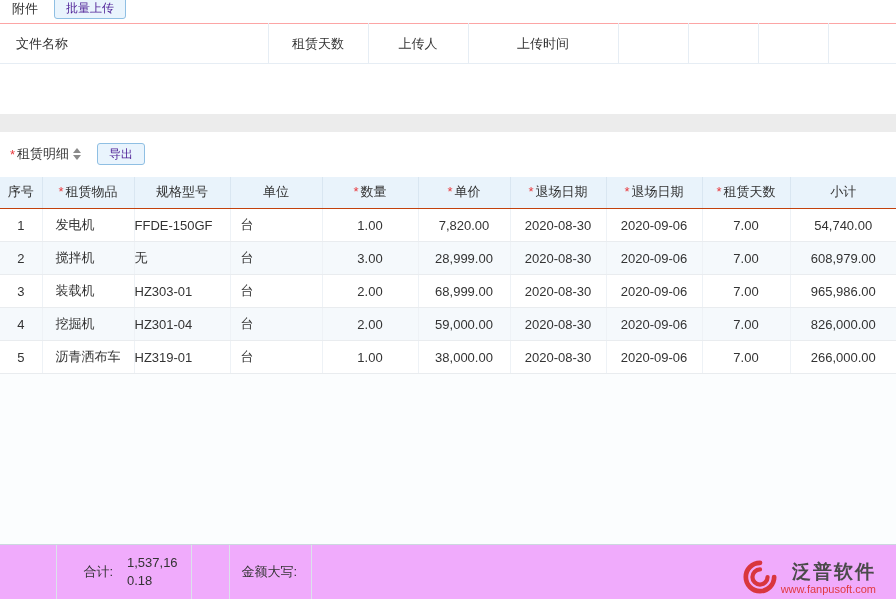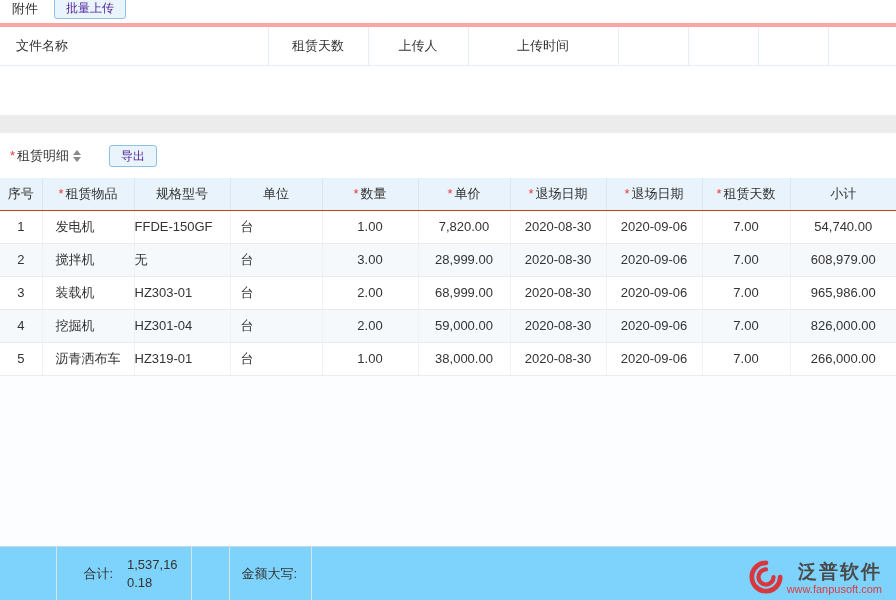--- a/index.html
+++ b/index.html
@@ -12,65 +12,65 @@
   .tab-row { height:23px; display:flex; align-items:flex-start; padding-left:12px; }
   .tab-label { margin-right:16px; color:#333; cursor:pointer; padding-bottom:2px; }
   .btn { display:inline-block; background:#e9f4fd; border:1px solid #8fbfe3; color:#4c1d95;
          border-radius:3px; padding:2px 11px; font-size:12px; cursor:pointer;
          font-family:inherit; line-height:16px; }
   .tab-row .btn { margin-top:-3px; }
 
   
   table { border-collapse:collapse; table-layout:fixed; width:896px; }
 
-  .attach-table { border-top:4px solid #fca5a5; }
+  .attach-table { border-top:1px solid #fca5a5; }
   .attach-table th { height:40px; font-weight:normal; background:#fff; text-align:center;
                      border-right:1px solid #e6edf4; border-bottom:1px solid #e6edf4; }
   .attach-table th:last-child { border-right:none; }
   .attach-table th:first-child { text-align:left; padding-left:16px; }
   .attach-table td.attach-empty { height:50px; background:#fff; }
 
   .separator { height:18px; background:#ececec; }
 
   
   .section-bar { height:45px; display:flex; align-items:center; padding-left:10px; background:#fff; }
   .section-title { color:#333; }
   .spinner { display:inline-flex; flex-direction:column; gap:2px; margin:0 4px 0 4px; cursor:pointer; }
   .spinner i { display:block; width:0; height:0; border-left:4px solid transparent; border-right:4px solid transparent; }
   .spinner .up { border-bottom:5px solid #8a8a8a; }
   .spinner .dn { border-top:5px solid #8a8a8a; }
-  .section-bar .btn { margin-left:24px; }
+  .section-bar .btn { margin-left:12px; }
 
   
   .rental-table thead th { height:32px; font-weight:normal; background:#e9f3fb;
         border-right:1px solid #d9e6f1; border-bottom:1px solid #c2410c; text-align:center; }
   .rental-table thead th:last-child { border-right:none; }
   .rental-table td { height:33px; border-right:1px solid #eef2f6; border-bottom:1px solid #e9ecef;
         text-align:center; background:#fff; white-space:nowrap; overflow:hidden; }
   .rental-table td:last-child { border-right:none; }
   .rental-table tbody tr:nth-child(even) td { background:#f5f9fc; }
   .rental-table td:nth-child(2) { text-align:left; padding-left:13px; }
   .rental-table td:nth-child(3) { text-align:left; }
   .rental-table td:nth-child(4) { text-align:left; padding-left:10px; }
 
   .empty-area { height:170px; background:#fbfdfe; }
 
   
-  .summary { height:55px; display:flex; border-top:1px solid #ccd7e0; background:#7dd3fc; }
+  .summary { height:55px; display:flex; border-top:1px solid #ccd7e0; background:#f0abfc; }
   .s-cell { display:flex; align-items:center; height:100%; }
   .s-empty1 { width:57px; border-right:1px solid #dbe3ea; }
   .s-total-label { width:61px; justify-content:flex-end; padding-right:5px; }
   .s-total-value { width:74px; padding:0 9px; line-height:18px; word-break:break-all; white-space:normal;
                    border-right:1px solid #dbe3ea; display:flex; align-items:center; }
   .s-empty2 { width:38px; border-right:1px solid #dbe3ea; }
   .s-words-label { width:82px; justify-content:flex-end; padding-right:14px; border-right:1px solid #dbe3ea; }
   .s-words-value { flex:1; padding-left:12px; color:#333; }
 
   
-  .logo { position:absolute; right:14px; bottom:3px; display:flex; align-items:center; gap:4px; z-index:5; background:transparent; }
+  .logo { position:absolute; right:20px; bottom:3px; display:flex; align-items:center; gap:4px; z-index:5; background:transparent; }
   .logo-textcol { display:flex; flex-direction:column; align-items:flex-end; }
   .logo-name { font-size:19px; font-weight:bold; color:#4a4a4a; letter-spacing:2px; line-height:22px; }
   .logo-url { font-size:11px; color:#e0393f; line-height:13px; }
 </style>
 </head>
 <body>
 
 <div class="tab-row">
   <span class="tab-label">附件</span>
   <button class="btn">批量上传</button>

